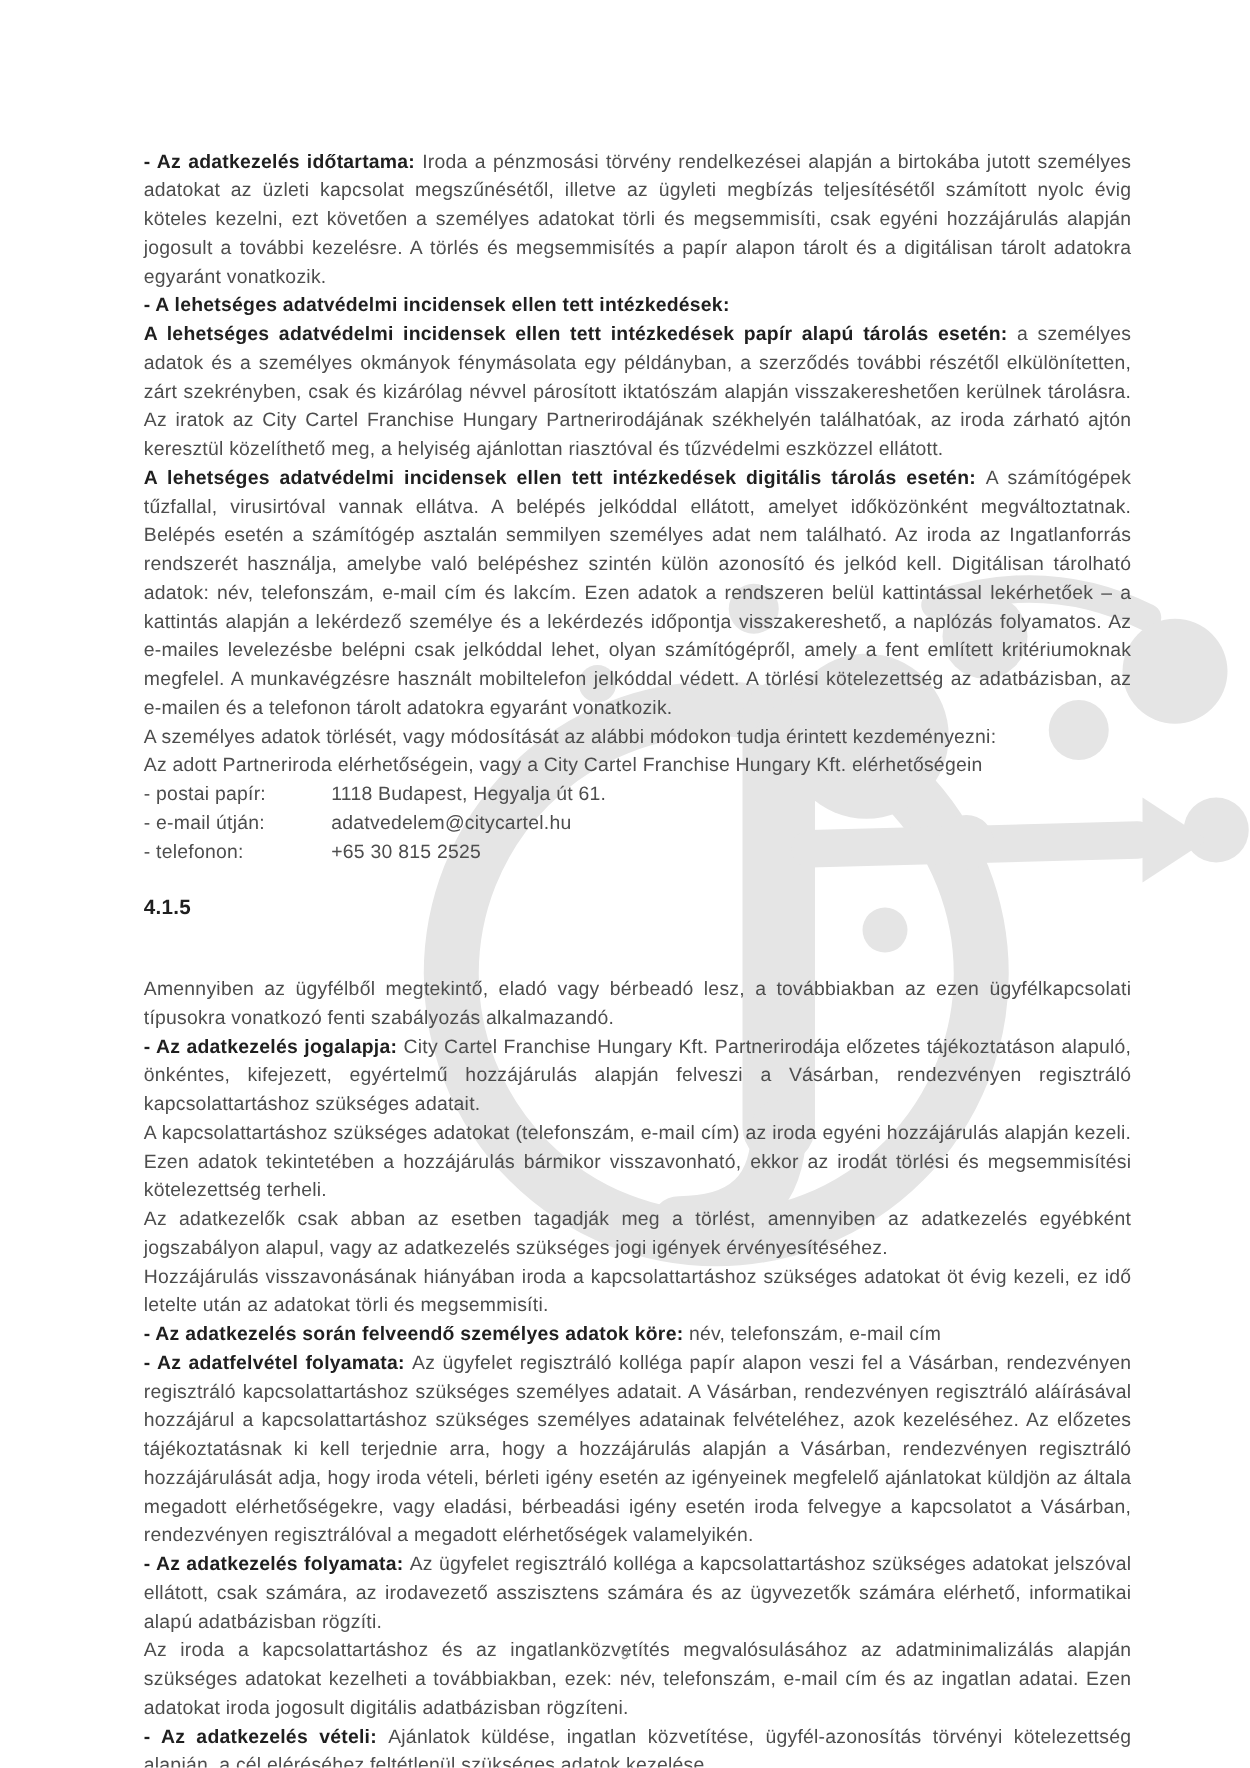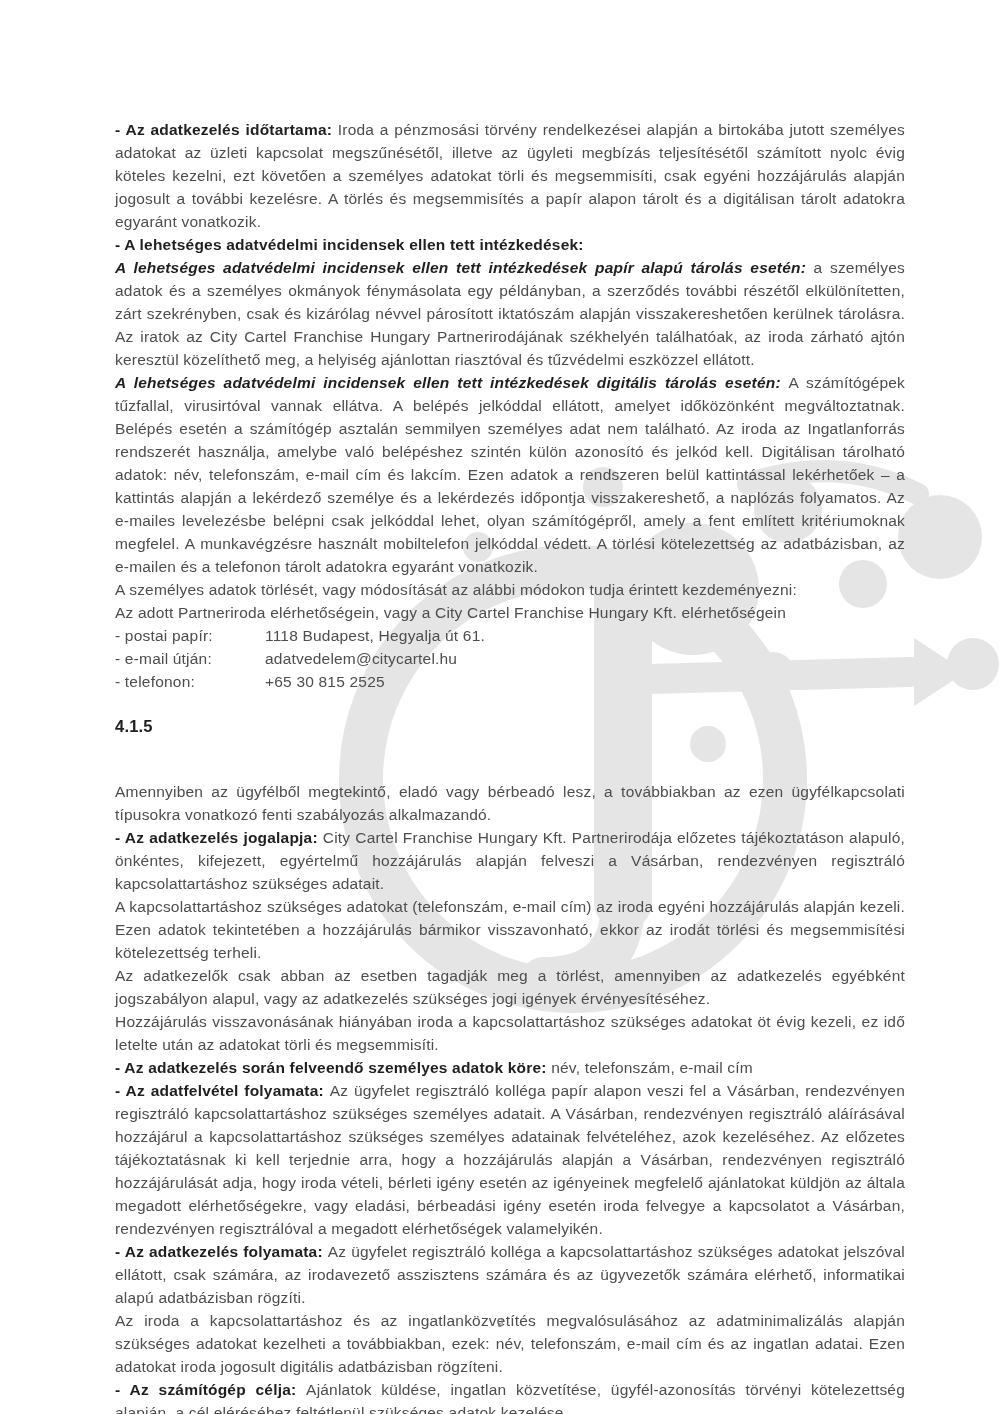--- a/index.html
+++ b/index.html
@@ -32,21 +32,21 @@
     font-size: 15.5px;
     line-height: 23px;
     letter-spacing: 0.2px;
   }
   p.para {
     margin: 0;
     text-align: justify;
   }
   .run-n { font-weight: 400; }
   .run-b { font-weight: 700; color: var(--bold, #1f1f1f); }
-  .run-bi { font-weight: 700; font-style: italic; color: var(--bold, #1f1f1f); }
+  .run-bi { font-weight: 700; color: var(--bold, #1f1f1f); }
   .contact-row { display: flex; }
   .contact-label { flex: 0 0 150px; }
   .contact-value { flex: 1 1 auto; }
   .heading {
     display: flex;
     margin-top: 22px;
     margin-bottom: 3px;
     font-weight: 700;
     font-size: 16.5px;
     color: var(--bold, #111111);
@@ -118,18 +118,18 @@
       </div>
       <p class="para"><span class="run-n">Amennyiben az ügyfélből megtekintő, eladó vagy bérbeadó lesz, a továbbiakban az ezen ügyfélkapcsolati típusokra vonatkozó fenti szabályozás alkalmazandó.</span></p>
       <p class="para"><span class="run-b">- Az adatkezelés jogalapja: </span><span class="run-n">City Cartel Franchise Hungary Kft. Partnerirodája előzetes tájékoztatáson alapuló, önkéntes, kifejezett, egyértelmű hozzájárulás alapján felveszi a Vásárban, rendezvényen regisztráló kapcsolattartáshoz szükséges adatait.</span></p>
       <p class="para"><span class="run-n">A kapcsolattartáshoz szükséges adatokat (telefonszám, e-mail cím) az iroda egyéni hozzájárulás alapján kezeli. Ezen adatok tekintetében a hozzájárulás bármikor visszavonható, ekkor az irodát törlési és megsemmisítési kötelezettség terheli.</span></p>
       <p class="para"><span class="run-n">Az adatkezelők csak abban az esetben tagadják meg a törlést, amennyiben az adatkezelés egyébként jogszabályon alapul, vagy az adatkezelés szükséges jogi igények érvényesítéséhez.</span></p>
       <p class="para"><span class="run-n">Hozzájárulás visszavonásának hiányában iroda a kapcsolattartáshoz szükséges adatokat öt évig kezeli, ez idő letelte után az adatokat törli és megsemmisíti.</span></p>
       <p class="para"><span class="run-b">- Az adatkezelés során felveendő személyes adatok köre: </span><span class="run-n">név, telefonszám, e-mail cím</span></p>
       <p class="para"><span class="run-b">- Az adatfelvétel folyamata: </span><span class="run-n">Az ügyfelet regisztráló kolléga papír alapon veszi fel a Vásárban, rendezvényen regisztráló kapcsolattartáshoz szükséges személyes adatait. A Vásárban, rendezvényen regisztráló aláírásával hozzájárul a kapcsolattartáshoz szükséges személyes adatainak felvételéhez, azok kezeléséhez. Az előzetes tájékoztatásnak ki kell terjednie arra, hogy a hozzájárulás alapján a Vásárban, rendezvényen regisztráló hozzájárulását adja, hogy iroda vételi, bérleti igény esetén az igényeinek megfelelő ajánlatokat küldjön az általa megadott elérhetőségekre, vagy eladási, bérbeadási igény esetén iroda felvegye a kapcsolatot a Vásárban, rendezvényen regisztrálóval a megadott elérhetőségek valamelyikén.</span></p>
       <p class="para"><span class="run-b">- Az adatkezelés folyamata: </span><span class="run-n">Az ügyfelet regisztráló kolléga a kapcsolattartáshoz szükséges adatokat jelszóval ellátott, csak számára, az irodavezető asszisztens számára és az ügyvezetők számára elérhető, informatikai alapú adatbázisban rögzíti.</span></p>
       <p class="para"><span class="run-n">Az iroda a kapcsolattartáshoz és az ingatlanközvetítés megvalósulásához az adatminimalizálás alapján szükséges adatokat kezelheti a továbbiakban, ezek: név, telefonszám, e-mail cím és az ingatlan adatai. Ezen adatokat iroda jogosult digitális adatbázisban rögzíteni.</span></p>
-      <p class="para"><span class="run-b">- Az számítógép célja: </span><span class="run-n">Ajánlatok küldése, ingatlan közvetítése, ügyfél-azonosítás törvényi kötelezettség alapján, a cél eléréséhez feltétlenül szükséges adatok kezelése.</span></p>
+      <p class="para"><span class="run-b">- Az adatkezelés vételi: </span><span class="run-n">Ajánlatok küldése, ingatlan közvetítése, ügyfél-azonosítás törvényi kötelezettség alapján, a cél eléréséhez feltétlenül szükséges adatok kezelése.</span></p>
       <p class="para"><span class="run-b">- Az adatkezelés során elkért személyes adatokhoz hozzáférni jogosultak köre: </span><span class="run-n">Illetéktelen személyek hozzáférését az iroda megakadályozza, ez ellen óvintézkedéseket tesz.</span></p>
     </div>
 
   <div class="footer-page-number">9</div>
 </div>
 
 </body></html>

